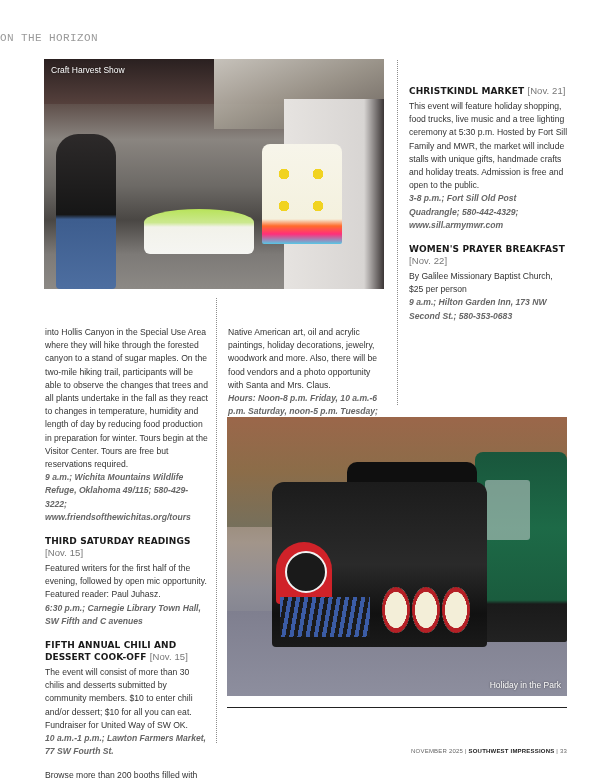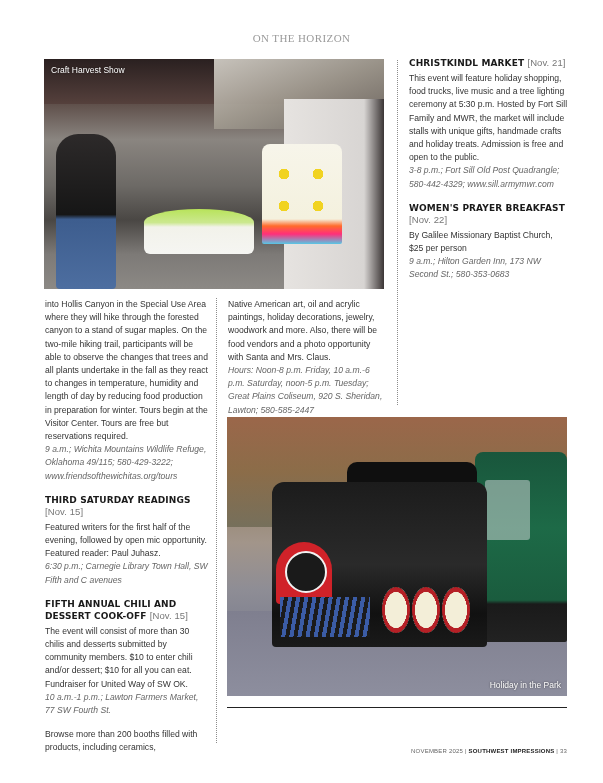--- a/index.html
+++ b/index.html
@@ -1,22 +1,22 @@
 <!DOCTYPE html>
 <html><head>
 <meta charset="utf-8">
 <style>
   * { margin: 0; padding: 0; box-sizing: border-box; }
   html, body { width: 603px; height: 783px; background: #ffffff; overflow: hidden; }
   body { position: relative; font-family: "Liberation Sans", sans-serif; color: #333; }
 
   .section-title {
     position: absolute; left: 0; width: 603px; top: 32px;
-    text-align: center; font-size: 11px; letter-spacing: 0.4px;
-    color: #9a9a9a; font-family: Liberation Serif, serif;
+    text-align: left; font-size: 11px; letter-spacing: 0.4px;
+    color: #9a9a9a; font-family: Liberation Mono, monospace;
   }
 
   .photo {
     position: absolute; overflow: hidden;
   }
   .photo-craft {
     left: 44px; top: 59px; width: 340px; height: 230px;
     background:
       radial-gradient(ellipse 40px 30px at 112px 15px, rgba(255,255,255,0.6), transparent),
       linear-gradient(180deg, #3a2e2e 0%, #5b4a45 18%, #8a8580 35%, #6d6a66 55%, #4a4744 70%, #7d7a77 85%, #8c8985 100%);
@@ -108,24 +108,24 @@
     position: absolute; bottom: 14px; width: 28px; height: 46px;
     background: radial-gradient(ellipse at center, #f3eed8 0 55%, #b52026 56% 70%, #f2ecd2 71%);
     border-radius: 50%;
   }
   .photo-train .engine .w1 { left: 110px; }
   .photo-train .engine .w2 { left: 140px; }
   .photo-train .engine .w3 { left: 170px; }
   .photo-train .photo-caption { right: 6px; bottom: 6px; }
 
   .col {
-    position: absolute; font-size: 8.6px; line-height: 13.2px; color: #333;
+    position: absolute; font-size: 8.6px; line-height: 13.2px; color: #333; margin-top: 28px;
   }
   .col p { margin: 0; }
-  .col .meta { font-style: italic; color: #666; }
+  .col .meta { font-style: italic; color: #666; font-weight: bold; }
   .col .event { margin-bottom: 11px; }
   .col h3 {
     font-family: "DejaVu Sans", sans-serif; font-weight: bold;
     font-size: 9px; line-height: 12px; color: #1a1a1a; letter-spacing: 0.1px;
     margin-bottom: 3px;
   }
   .col h3 .date {
     font-family: "Liberation Sans", sans-serif; font-weight: normal;
     color: #777; font-size: 9.5px;
   }

